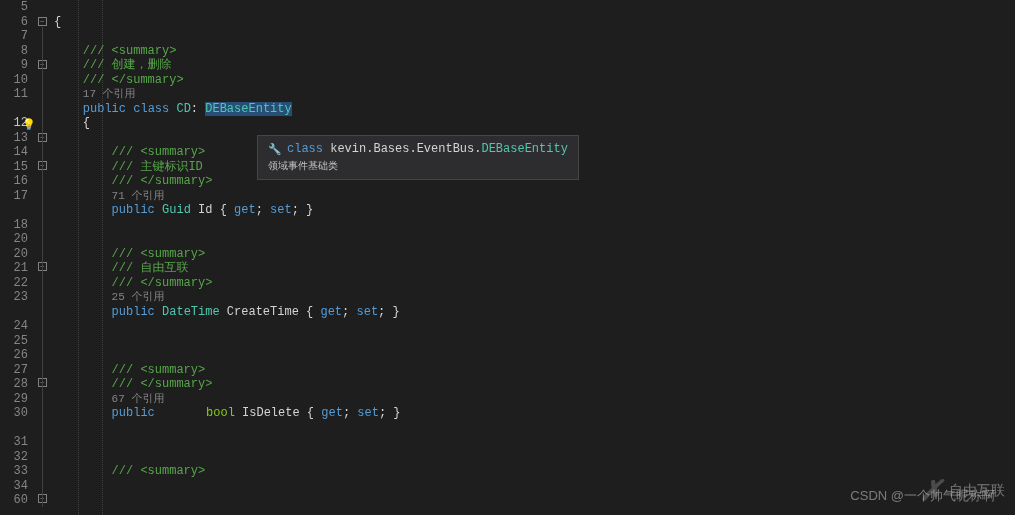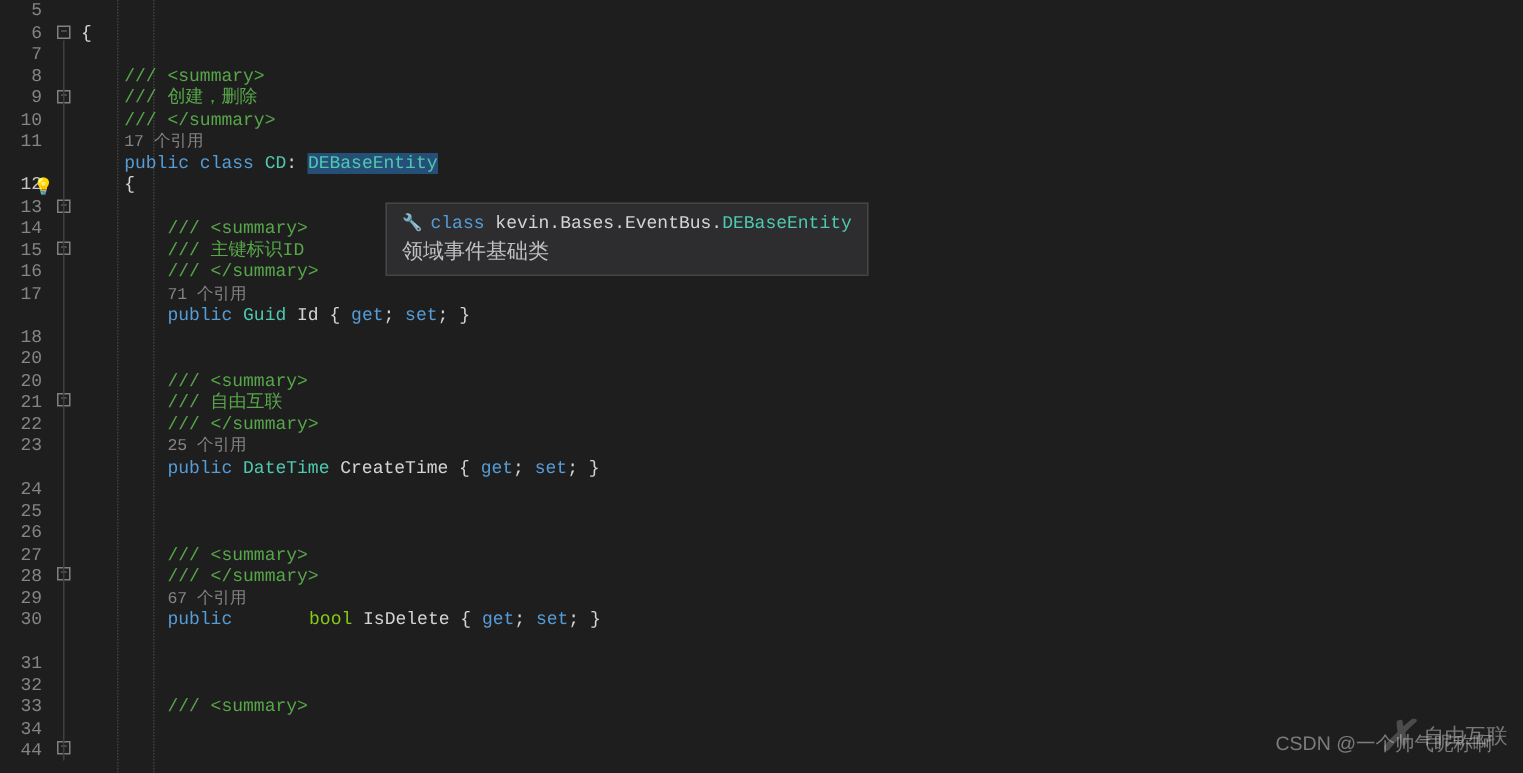--- a/index.html
+++ b/index.html
@@ -108,21 +108,21 @@
     }
     .tooltip .row1 { display: flex; align-items: center; gap: 5px; }
     .tt-icon {
       width: 14px; height: 14px;
       display: inline-flex; align-items: center; justify-content: center;
       color: #d7ba7d; font-size: 11px;
     }
     .tt-class { color: #569cd6; }
     .tt-ns { color: #d4d4d4; }
     .tt-type { color: #4ec9b0; }
-    .tooltip .row2 { color: #c0c0c0; margin-top: 3px; font-size: 14px; }
+    .tooltip .row2 { color: #c0c0c0; margin-top: 3px; font-size: 10px; }
     .watermark {
       position: absolute;
       right: 10px;
       bottom: 8px;
       color: rgba(255,255,255,0.4);
       font-family: sans-serif;
       font-size: 14px;
       display: flex;
       align-items: center;
       gap: 6px;
@@ -176,21 +176,21 @@
     <div class="ln">26</div>
     <div class="ln">27</div>
     <div class="ln">28</div>
     <div class="ln">29</div>
     <div class="ln">30</div>
     <div class="ln"></div>
     <div class="ln">31</div>
     <div class="ln">32</div>
     <div class="ln">33</div>
     <div class="ln">34</div>
-    <div class="ln">44</div>
+    <div class="ln">60</div>
   </div>
 
   <div class="fold-col">
     <div class="fold-marker" style="top:17px">−</div>
     <div class="fold-marker" style="top:60px">−</div>
     <div class="fold-marker" style="top:133px">−</div>
     <div class="fold-marker" style="top:161px">−</div>
     <div class="fold-marker" style="top:262px">−</div>
     <div class="fold-marker" style="top:378px">−</div>
     <div class="fold-marker" style="top:494px">−</div>

